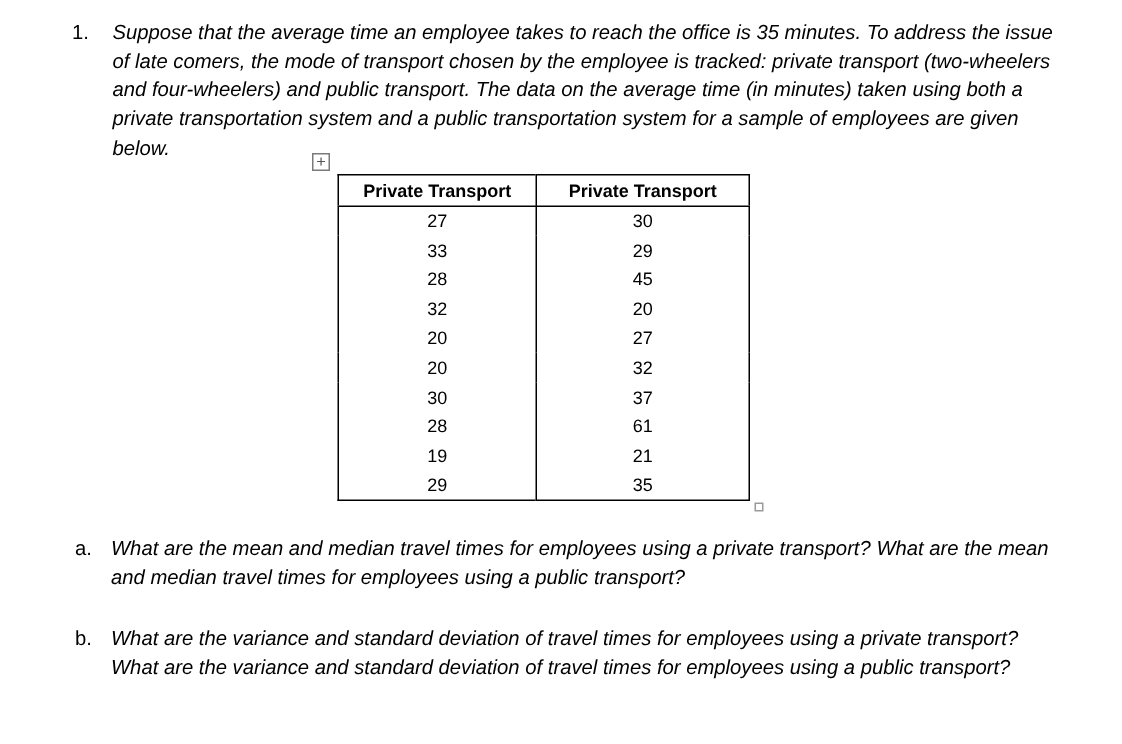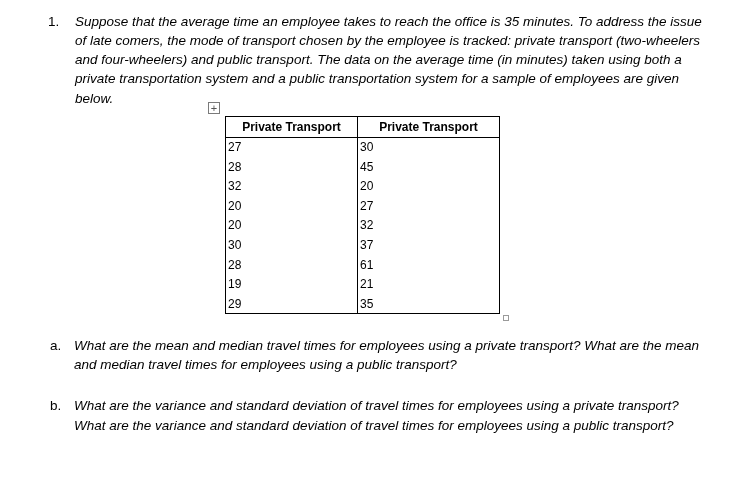--- a/index.html
+++ b/index.html
@@ -46,21 +46,21 @@
     border-bottom: 1px solid #000;
     height: 21px;
     padding: 1px 2px;
   }
   table.transport th:first-child,
   table.transport td:first-child {
     width: 132px;
     border-right: 1px solid #000;
   }
   table.transport td {
-    text-align: left;
+    text-align: center;
     height: 19.6px;
     padding: 0 2px;
     vertical-align: middle;
   }
   .move-handle {
     position: absolute;
     top: -14px;
     left: -17px;
     width: 12px;
     height: 12px;
@@ -108,20 +108,24 @@
           <th>Private Transport</th>
           <th>Private Transport</th>
         </tr>
       </thead>
       <tbody>
         <tr>
           <td>27</td>
           <td>30</td>
         </tr>
         <tr>
+          <td>33</td>
+          <td>29</td>
+        </tr>
+        <tr>
           <td>28</td>
           <td>45</td>
         </tr>
         <tr>
           <td>32</td>
           <td>20</td>
         </tr>
         <tr>
           <td>20</td>
           <td>27</td>

